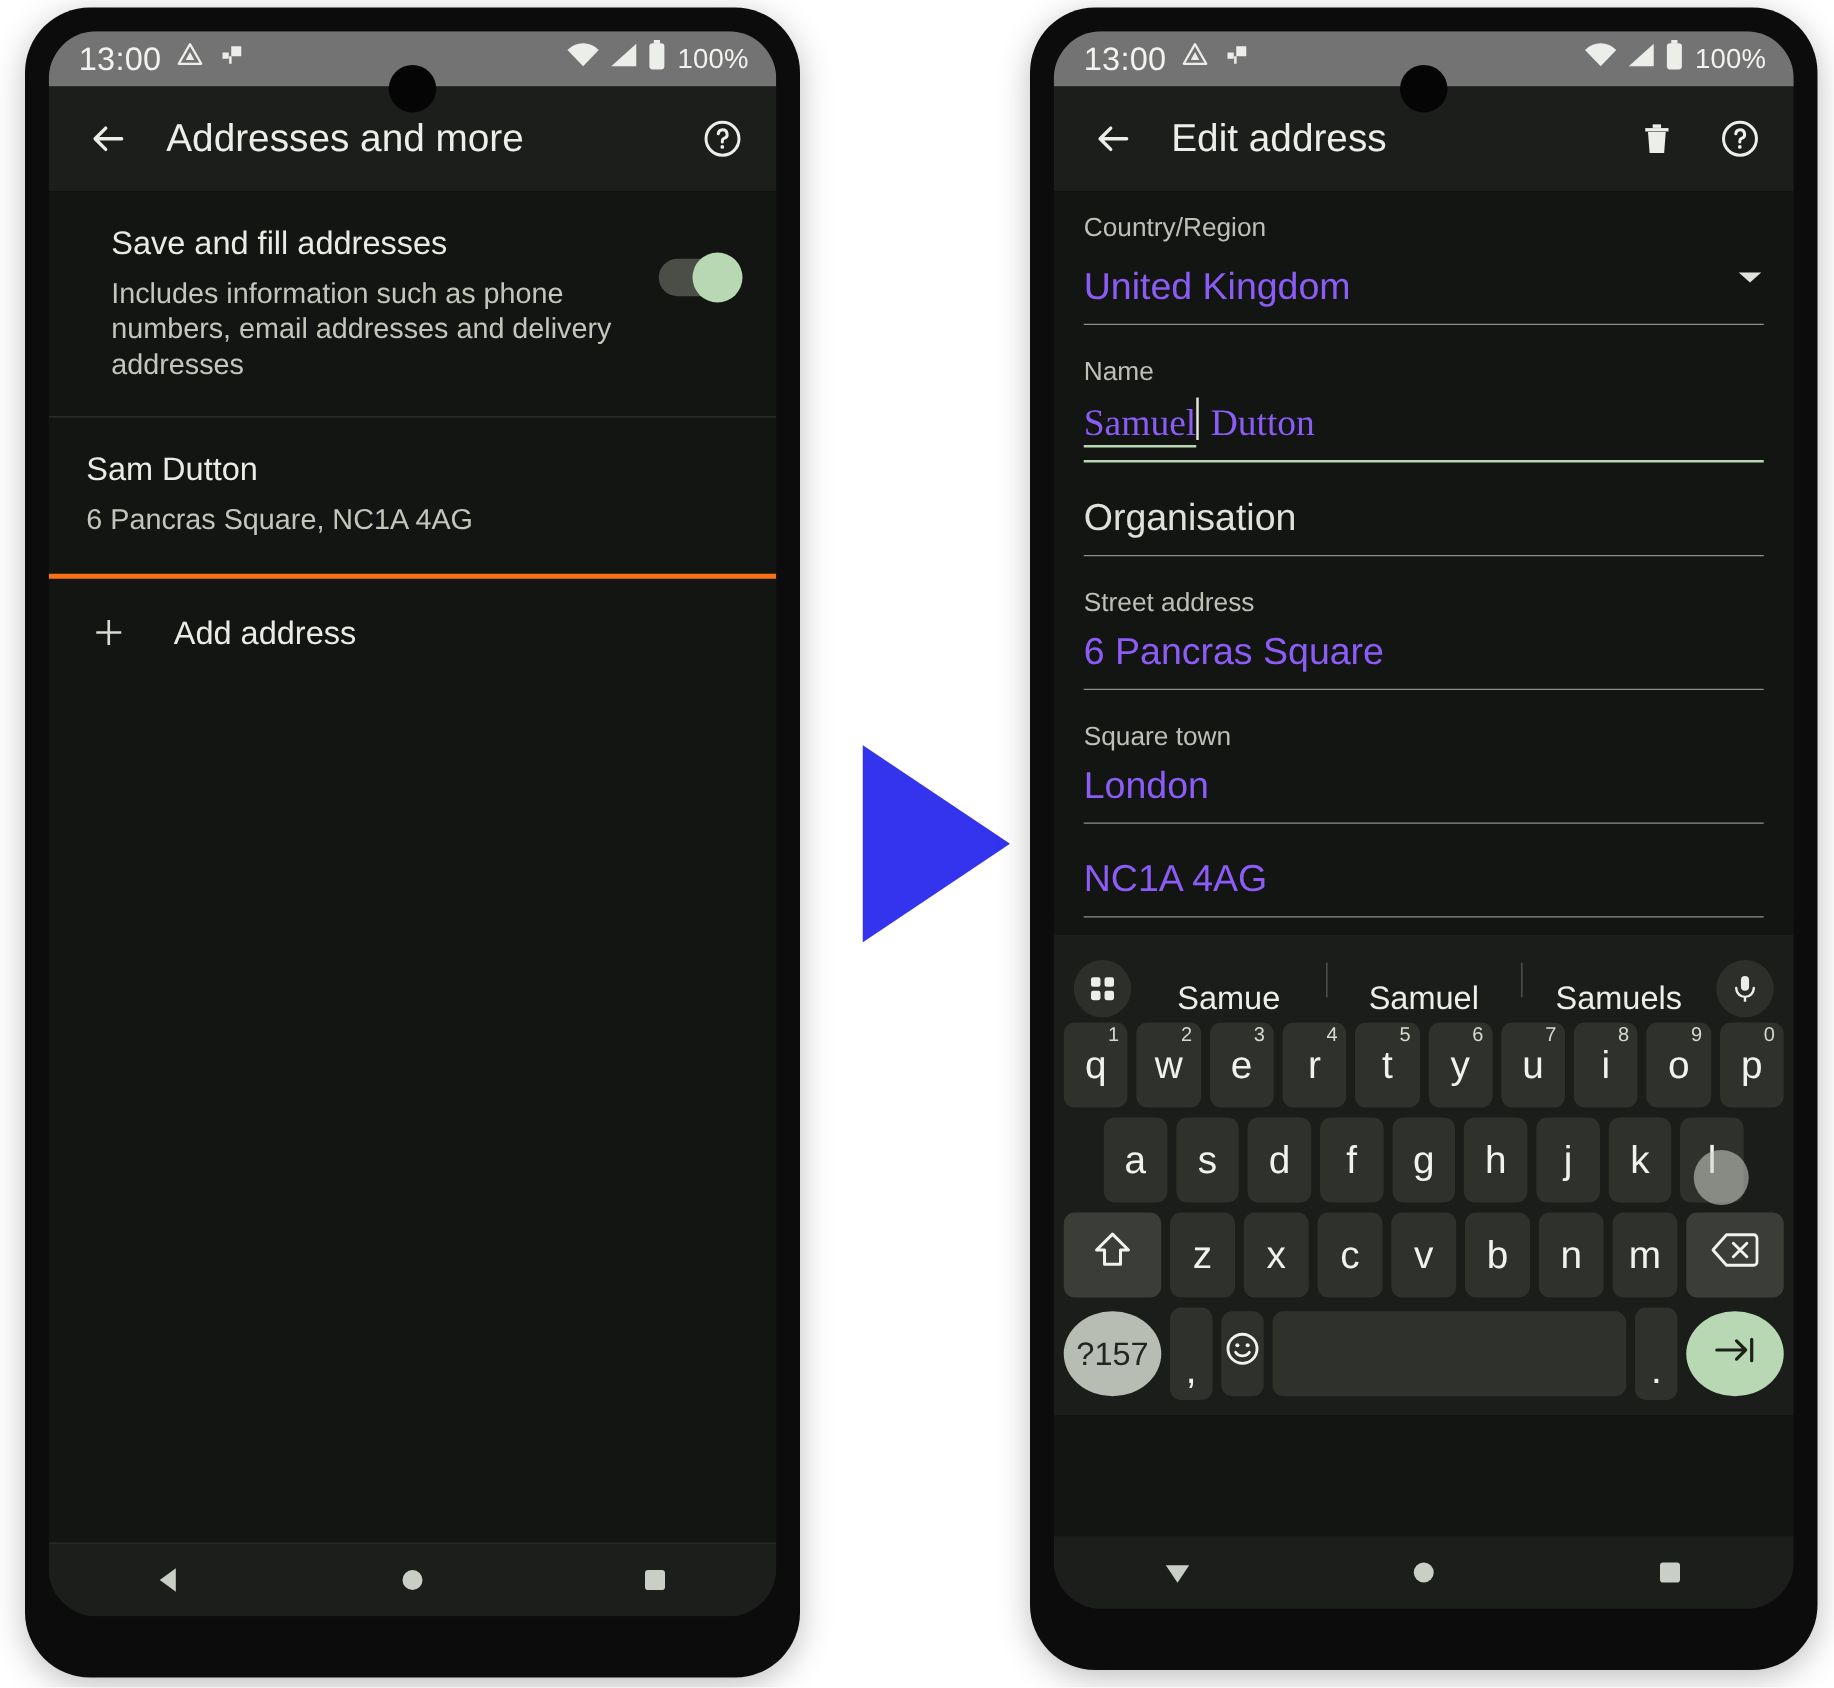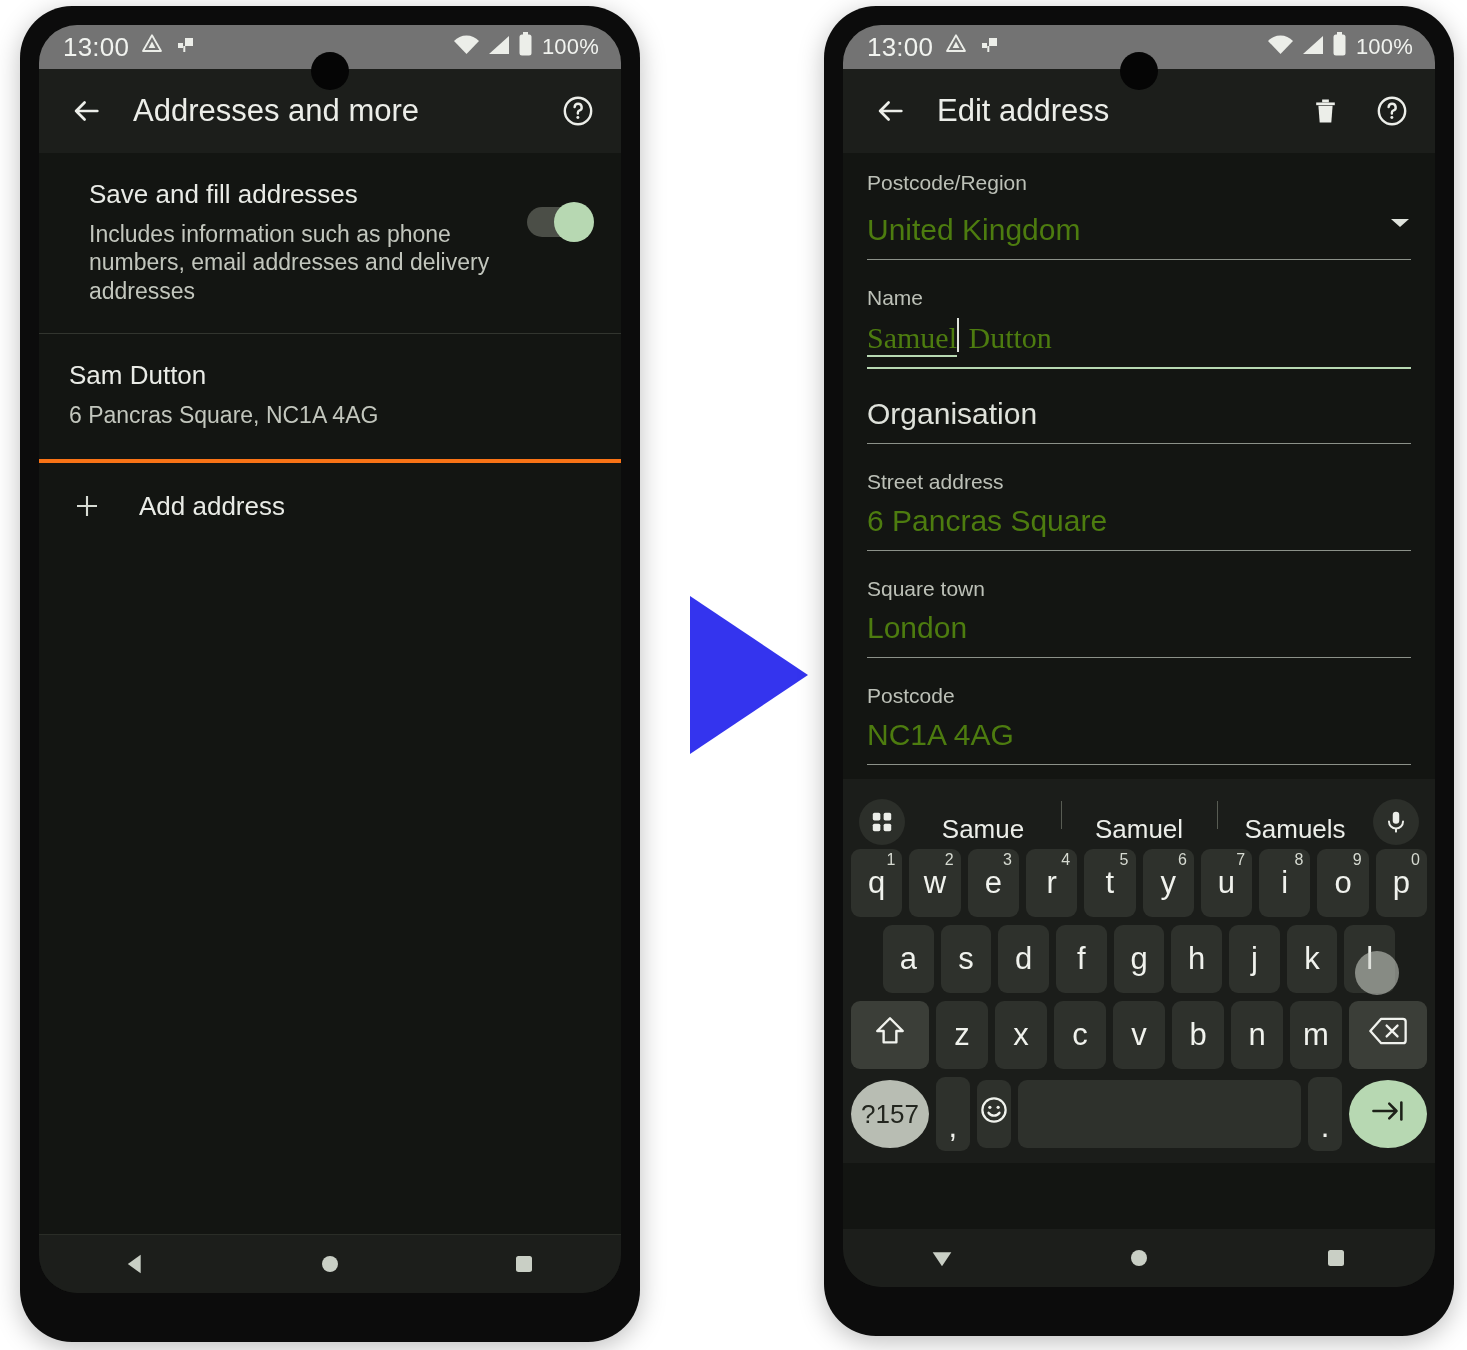--- a/index.html
+++ b/index.html
@@ -109,21 +109,21 @@
     border-top: 1px solid #2a2d27;
   }
   .navbar.plain { border-top: none; background:#1c1e1b; }
   .nav-ico { width:100px; display:flex; align-items:center; justify-content:center; }
 
   
   .form { padding: 4px 24px 0 24px; background:#131512; }
   .field { position:relative; padding-top: 14px; }
   .field-label { color:#bcc0b7; font-size:21px; margin-bottom:8px; }
   .field-value {
-    color:#4d7c0f; font-size:30px;
+    color:#8b5cf6; font-size:30px;
     padding-bottom: 12px;
     border-bottom: 1px solid #8c9189;
     display:flex; align-items:flex-end; justify-content:space-between;
     min-height: 36px;
   }
   .field-value.placeholder { color:#dfe2db; }
   .field-value.active { border-bottom: 2px solid #b7d8b2; font-family: Liberation Serif, serif; }
   .field.tall { padding-top: 26px; }
   .caret {
     display:inline-block; width:2px; height:34px; background:#dfe3dc;
@@ -365,21 +365,21 @@
                 <path d="M9.6 9.2a2.5 2.5 0 1 1 3.2 2.6c-.7.3-.9.8-.9 1.5v.5" fill="none" stroke="#eceee9" stroke-width="1.7" stroke-linecap="round"></path>
                 <circle cx="11.9" cy="16.6" r="1.05" fill="#eceee9"></circle>
               </svg>
           </span>
         </div>
       </div>
 
       <div class="form">
 
         <div class="field">
-          <div class="field-label">Postcode/Region</div>
+          <div class="field-label">Country/Region</div>
           <div class="field-value">
             <span>United Kingdom</span>
             <span class="dropdown-arrow">
               <svg width="22" height="14" viewBox="0 0 22 14">
                   <path d="M2 3 L11 11 L20 3 Z" fill="#dfe3dc"></path>
                 </svg>
             </span>
           </div>
         </div>
 
@@ -406,21 +406,20 @@
         </div>
 
         <div class="field tall">
           <div class="field-label">Square town</div>
           <div class="field-value">
             <span>London</span>
           </div>
         </div>
 
         <div class="field tall">
-          <div class="field-label">Postcode</div>
           <div class="field-value">
             <span>NC1A 4AG</span>
           </div>
         </div>
       </div>
 
       <div class="hidden-spacer"></div>
 
       <div class="keyboard">
 

